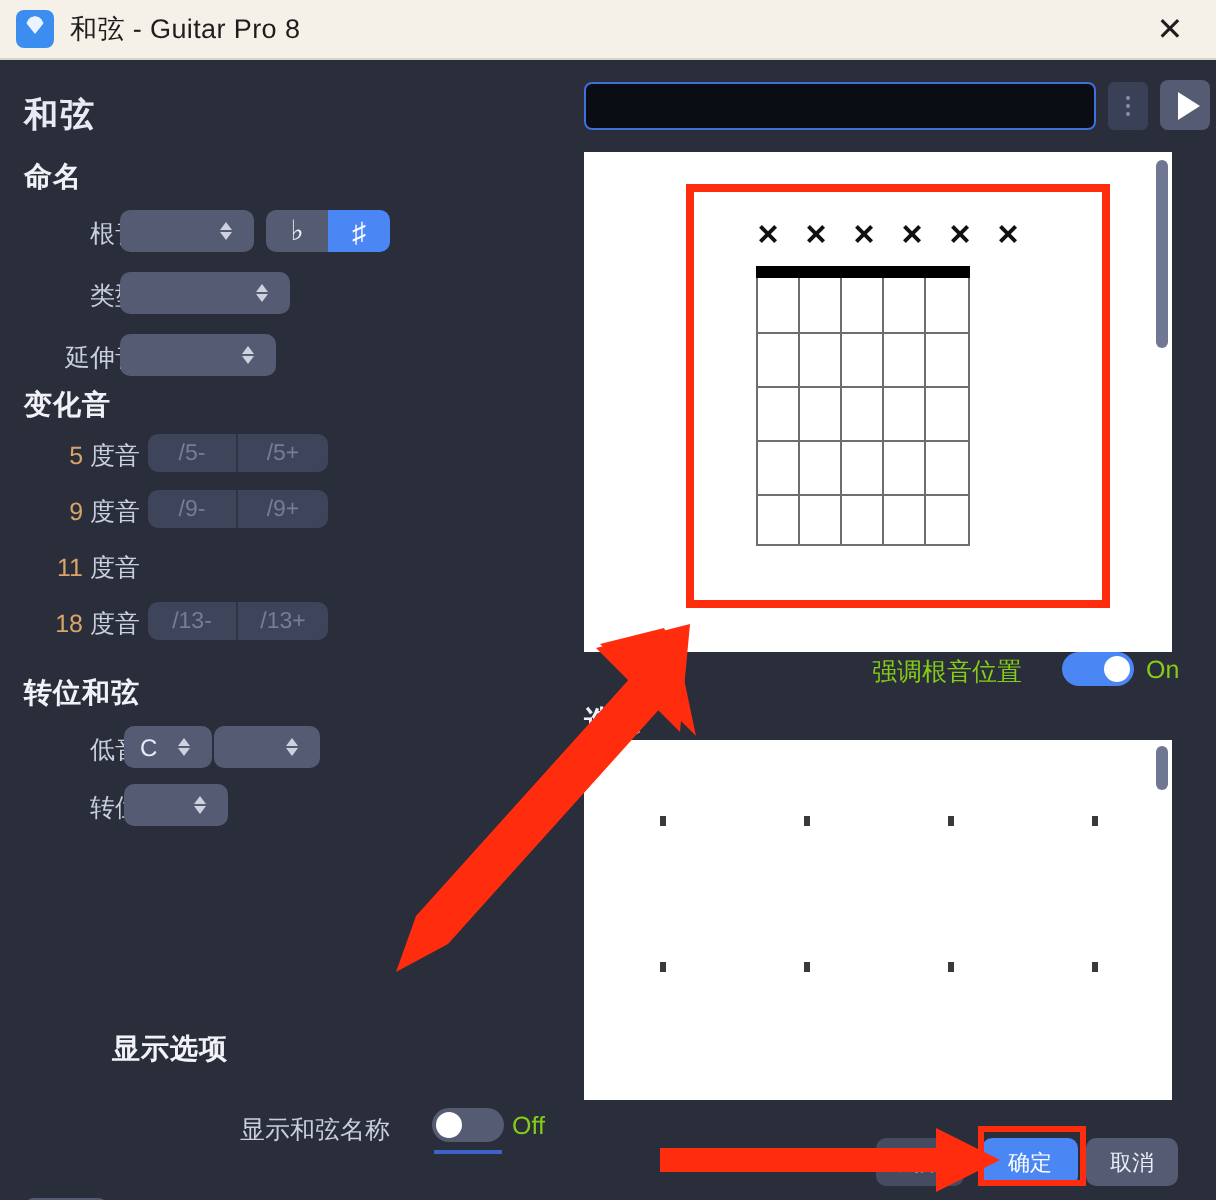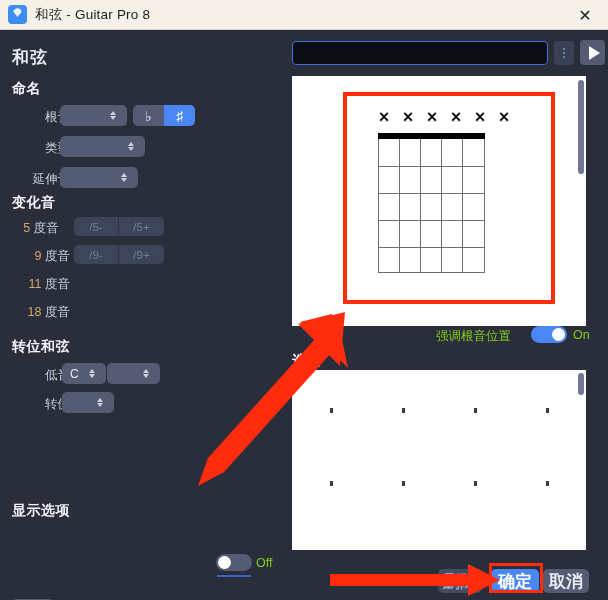--- a/index.html
+++ b/index.html
@@ -106,24 +106,23 @@
     border-radius: 50%; background: #ffffff;
   }
   .toggle.on { background: #4b86f5; }
   .toggle.on .knob { left: 21px; }
   .toggle-text { position: absolute; font-size: 12.5px; color: #84cc16; }
   .focus-line { position: absolute; height: 2px; background: #3b63c8; }
 
   
   .btn {
     position: absolute; background: #545b73; color: #e9edf6;
-    border-radius: 5px; font-size: 17px;
+    border-radius: 5px; font-size: 11px;
     display: flex; align-items: center; justify-content: center;
     cursor: pointer;
-    font-weight: bold;
   }
   .btn.primary { background: #4b86f5; color: #ffffff; }
   .btn.dim { color: #9aa2b8; }
 
   
   .right { position: absolute; left: 288px; top: 0; width: 320px; height: 570px; }
 
   .search-wrap { position: absolute; left: 4px; top: 10px; display: flex; align-items: center; gap: 6px; }
   .search-input {
     width: 256px; height: 24px; background: #0b0d14;
@@ -216,35 +215,39 @@
       <div class="sel" style="left:60px; top:137px; width:78px;">
         <span class="val"></span>
         <span class="chev">
             <i class="u"></i>
             <i class="d"></i>
           </span>
       </div>
 
       <div class="h-sec" style="top:164px;">变化音</div>
 
-      <div class="row-label" style="left:12px; top:190px; width:58px;text-align:center;"><span class="deg-num">5</span><span> 度音</span></div>
+      <div class="row-label" style="left:12px; top:190px; width:58px;"><span class="deg-num">5</span><span> 度音</span></div>
       <div class="alt-group" style="left:74px; top:187px;">
         <div class="alt-btn">/5-</div>
         <div class="alt-btn">/5+</div>
       </div>
 
       <div class="row-label" style="left:12px; top:218px; width:58px;"><span class="deg-num">9</span><span> 度音</span></div>
       <div class="alt-group" style="left:74px; top:215px;">
         <div class="alt-btn">/9-</div>
         <div class="alt-btn">/9+</div>
       </div>
 
       <div class="row-label" style="left:8px; top:246px; width:62px;text-align:right;"><span class="deg-num">11</span><span> 度音</span></div>
 
       <div class="row-label" style="left:8px; top:274px; width:62px;"><span class="deg-num">18</span><span> 度音</span></div>
+      <div class="alt-group" style="left:74px; top:271px;">
+        <div class="alt-btn">/13-</div>
+        <div class="alt-btn">/13+</div>
+      </div>
 
       <div class="h-sec" style="top:308px;">转位和弦</div>
 
       <div class="row-label" style="left:18px; top:337px; width:52px;">低音</div>
       <div class="sel" style="left:62px; top:333px; width:44px;">
         <span class="val">C</span>
         <span class="chev">
             <i class="u"></i>
             <i class="d"></i>
           </span>
@@ -260,22 +263,23 @@
       <div class="row-label" style="left:18px; top:366px; width:52px;">转位</div>
       <div class="sel" style="left:62px; top:362px; width:52px;">
         <span class="val"></span>
         <span class="chev">
             <i class="u"></i>
             <i class="d"></i>
           </span>
       </div>
 
 
-      <div class="h-sec" style="top:472px;">显示选项</div>
-
+      <div class="h-sec" style="top:486px;margin-left:44px;">显示选项</div>
+
+      <div class="row-label" style="left:120px; top:527px; width:92px; text-align:left;">显示和弦名称</div>
       <div class="toggle" style="left:216px; top:524px;">
         <span class="knob"></span>
       </div>
       <div class="toggle-text" style="left:256px; top:526px;">Off</div>
       <div class="focus-line" style="left:217px; top:545px; width:34px;"></div>
 
       <div class="btn" style="left:12px; top:569px; width:42px; height:22px;">重设</div>
     </div>
 
     <div class="right">

